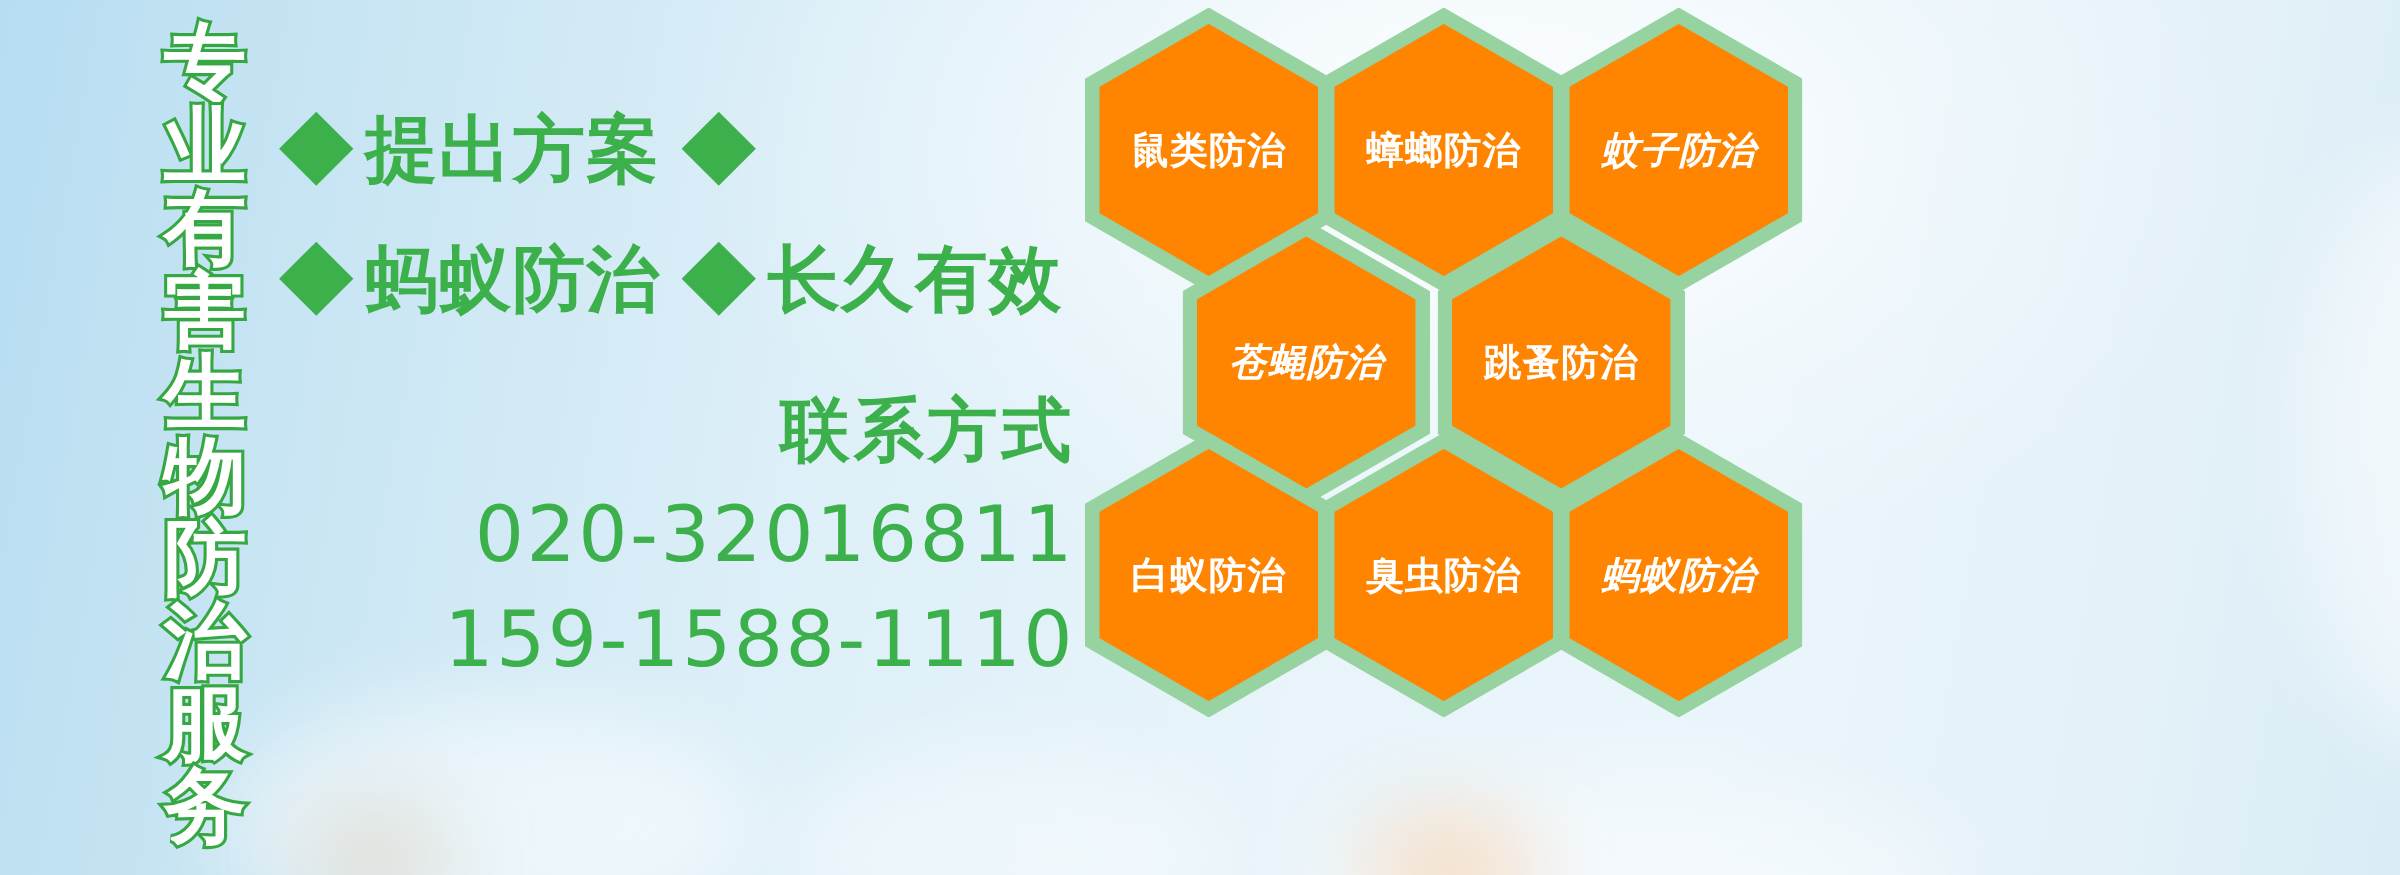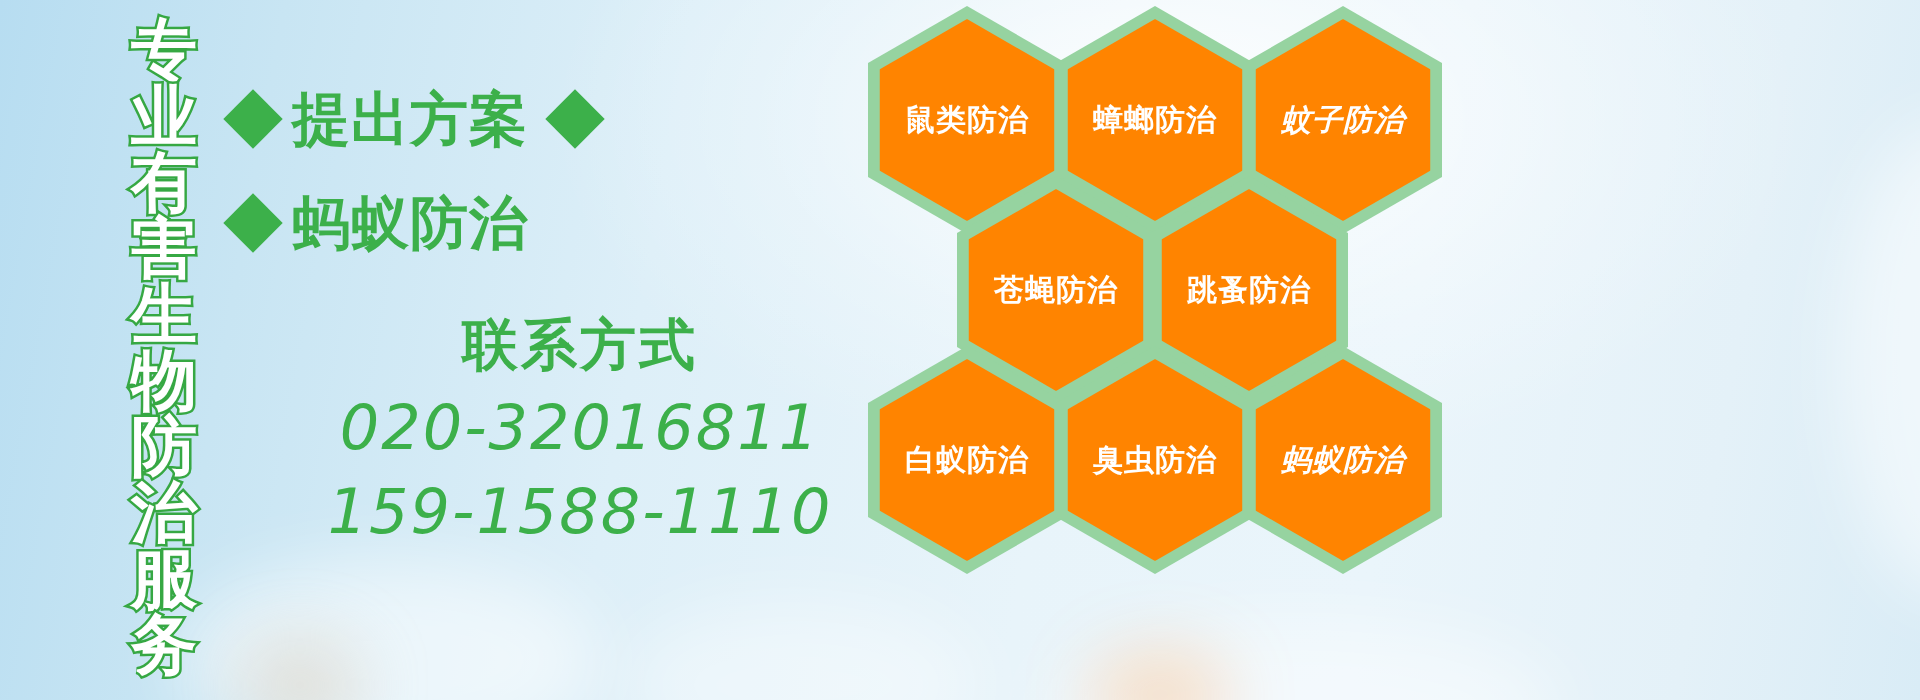--- a/index.html
+++ b/index.html
@@ -79,37 +79,36 @@
     letter-spacing: 1px;
     white-space: nowrap;
   }
 
   
   #contact-block {
     position: absolute;
     left: 300px;
     top: 312px;
     width: 560px;
-    text-align: center;
+    text-align: right;
   }
   #contact-heading {
     font-size: 56px;
     line-height: 66px;
     font-weight: bold;
     color: #3cb04a;
     letter-spacing: 3px;
   }
   .phone {
     font-size: 62px;
     line-height: 84px;
     font-weight: normal;
     color: #3cb04a;
     letter-spacing: 2px;
     font-family: "DejaVu Sans", "Liberation Sans", sans-serif;
-    font-style: italic;
   }
   #phone-landline { margin-top: 8px; }
 
   
   #honeycomb {
     position: absolute;
     left: 862px;
     top: 0px;
     width: 600px;
     height: 700px;
@@ -145,21 +144,21 @@
   }
 
   
   .hex-r1 { top: 6px; }
   .hex-r2 { top: 176px; }
   .hex-r3 { top: 346px; }
 
   .hex-c1 { left: 6px; }
   .hex-c2 { left: 194px; }
   .hex-c3 { left: 382px; font-style: italic; }
-  .hex-c1o { left: 95px; }
+  .hex-c1o { left: 84px; font-style: italic; }
   .hex-c2o { left: 288px; }
 </style>
 </head>
 <body>
 
 <div id="banner">
 
   <div class="blob blob-a"></div>
   <div class="blob blob-b"></div>
   <div class="blob blob-c"></div>
@@ -188,20 +187,24 @@
     <div class="feature-item">
       <span class="diamond"></span>
     </div>
   </div>
 
   <div class="feature-row" id="feature-row-2">
     <div class="feature-item">
       <span class="diamond"></span>
       <span class="feature-label">蚂蚁防治</span>
     </div>
+    <div class="feature-item">
+      <span class="diamond"></span>
+      <span class="feature-label">长久有效</span>
+    </div>
   </div>
 
   <div id="contact-block">
     <div id="contact-heading">联系方式</div>
     <div class="phone" id="phone-landline">020-32016811</div>
     <div class="phone" id="phone-mobile">159-1588-1110</div>
   </div>
 
   <div id="honeycomb">
 

